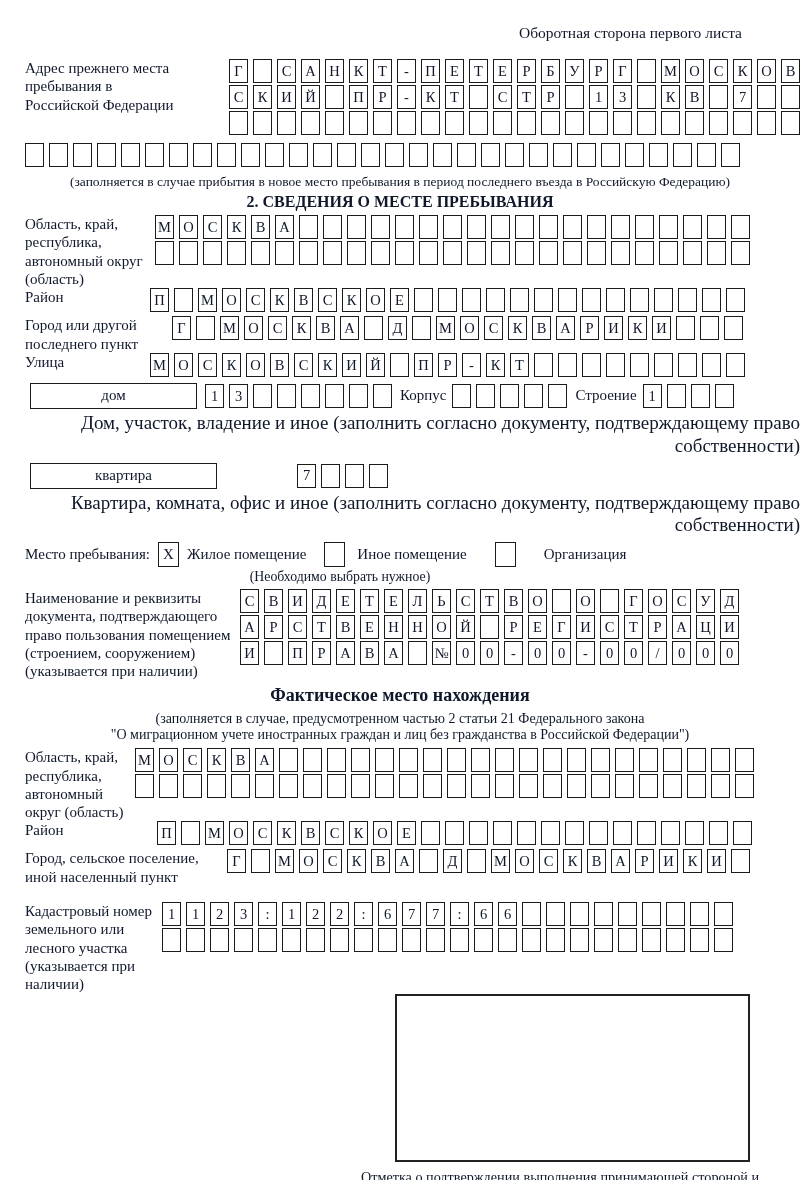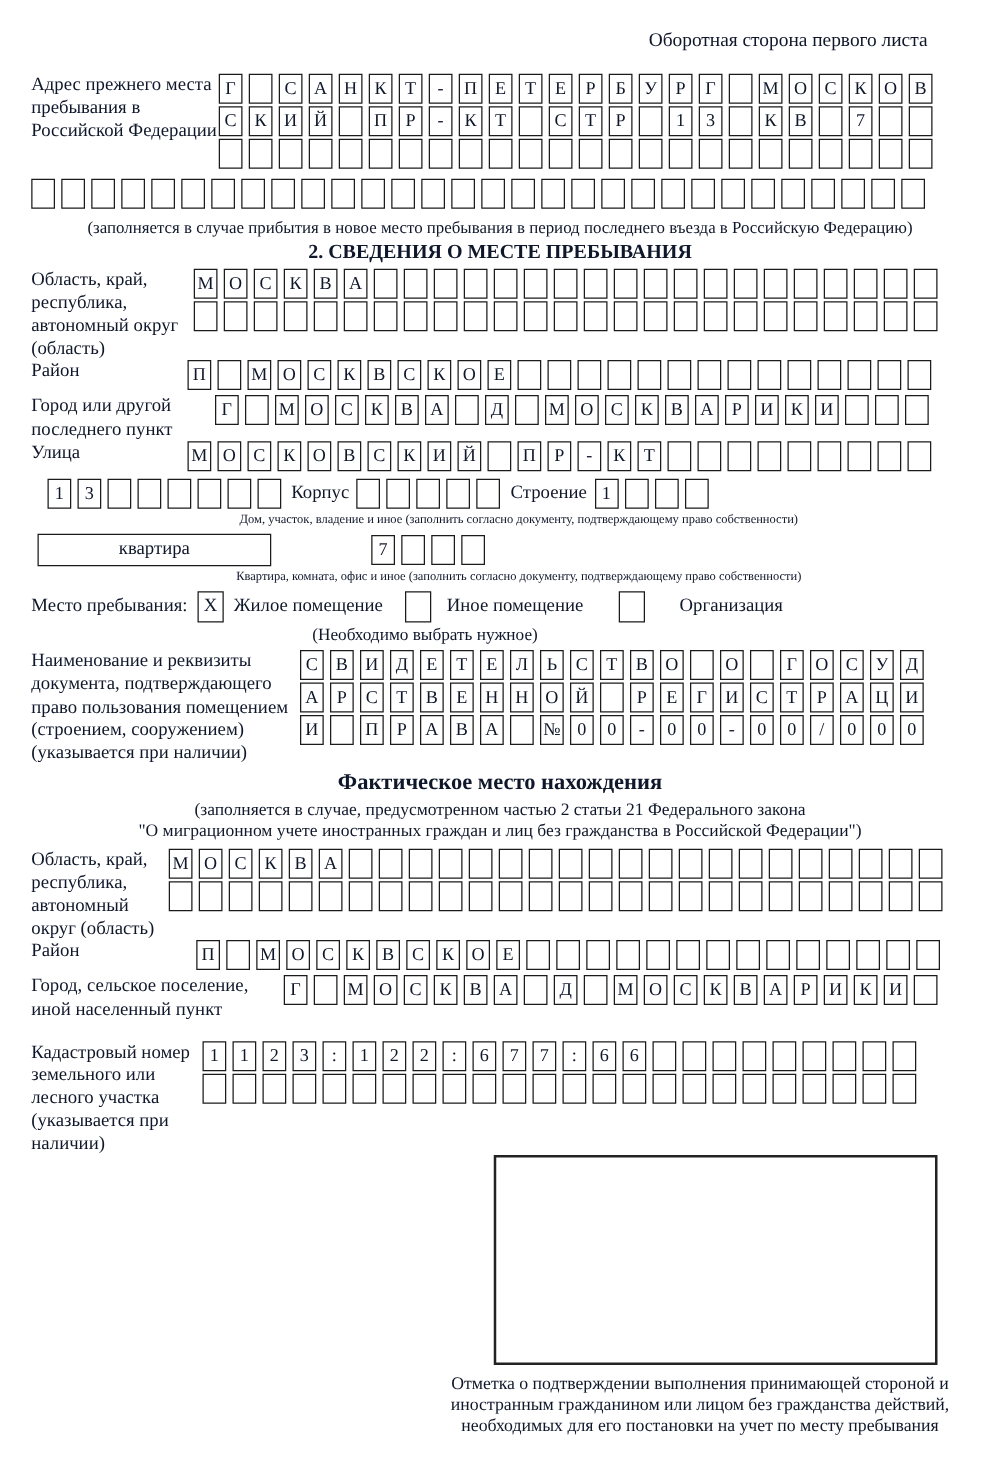--- a/index.html
+++ b/index.html
@@ -26,32 +26,32 @@
     display:flex;align-items:center;justify-content:center;background:#fff;
   }
   .inline-row{display:flex;align-items:center;}
   .checkbox{
     width:21px;height:25px;box-sizing:border-box;border:1.6px solid #1b1b1b;
     display:flex;align-items:center;justify-content:center;font-size:15px;background:#fff;
   }
   .stamp-box{margin:0 0 0 395px;width:355px;height:168px;border:2px solid #222;box-sizing:border-box;background:#fff;}
   .stamp-note{width:450px;margin:7px 0 0 335px;text-align:center;font-size:14.2px;line-height:1.2;}
   
-  .sec-a{margin:17px 0 0 25px;}
+  .sec-a{margin:17px 0 0 25px;justify-content:space-between;}
   .sec-a .flabel{width:150px;}
   .row-full{margin:8px 0 0 25px;}
   .note-a{margin-top:7px;}
   .f-oblast2{margin:4px 0 0 25px;}  .f-oblast2 .flabel{width:130px;}
   .f-raion2{margin:0 0 0 25px;}     .f-raion2 .flabel{width:125px;}
   .f-gorod2{margin:4px 0 0 25px;}   .f-gorod2 .flabel{width:147px;}
   .f-ulitsa2{margin:0 0 0 25px;}    .f-ulitsa2 .flabel{width:125px;}
   .dom-row{margin:6px 0 0 30px;display:flex;align-items:center;}
   .dom-rect{width:167px;}
   .kv-rect{width:187px;}
-  .small-note{font-size:10px;text-align:center;margin:3px 0 0 30px;line-height:1.2;}
+  .small-note{font-size:19px;text-align:right;margin:3px 0 0 30px;line-height:1.2;}
   .kv-row{margin:5px 0 0 30px;display:flex;align-items:center;gap:36px;}
   .mesto-row{margin:5px 0 0 25px;}
   .choose-note{margin-top:2px;width:340px;margin-left:170px;text-align:center;font-size:13.8px;}
   .f-doc{margin:4px 0 0 25px;}      .f-doc .flabel{width:215px;}
   .fact-note{font-size:14px;text-align:center;line-height:1.2;}
   .f-oblast3{margin:4px 0 0 25px;}  .f-oblast3 .flabel{width:110px;}
   .f-raion3{margin:0 0 0 25px;}     .f-raion3 .flabel{width:132px;}
   .f-gorod3{margin:4px 0 0 25px;}   .f-gorod3 .flabel{width:202px;}
   .f-kadastr{margin:16px 0 0 25px;}  .f-kadastr .flabel{width:137px;}
   .gap8{width:8px;flex:0 0 8px;}
@@ -332,20 +332,21 @@
         <span class="cell"></span>
         <span class="cell"></span>
         <span class="cell"></span>
         <span class="cell"></span>
         <span class="cell"></span>
         <span class="cell"></span>
       </div>
   </div>
 
   <div class="dom-row">
+    <div class="rect-label dom-rect">дом</div>
     <div class="gap8"></div>
     <div class="cells">
         <span class="cell">1</span>
         <span class="cell">3</span>
         <span class="cell"></span>
         <span class="cell"></span>
         <span class="cell"></span>
         <span class="cell"></span>
         <span class="cell"></span>
         <span class="cell"></span>

